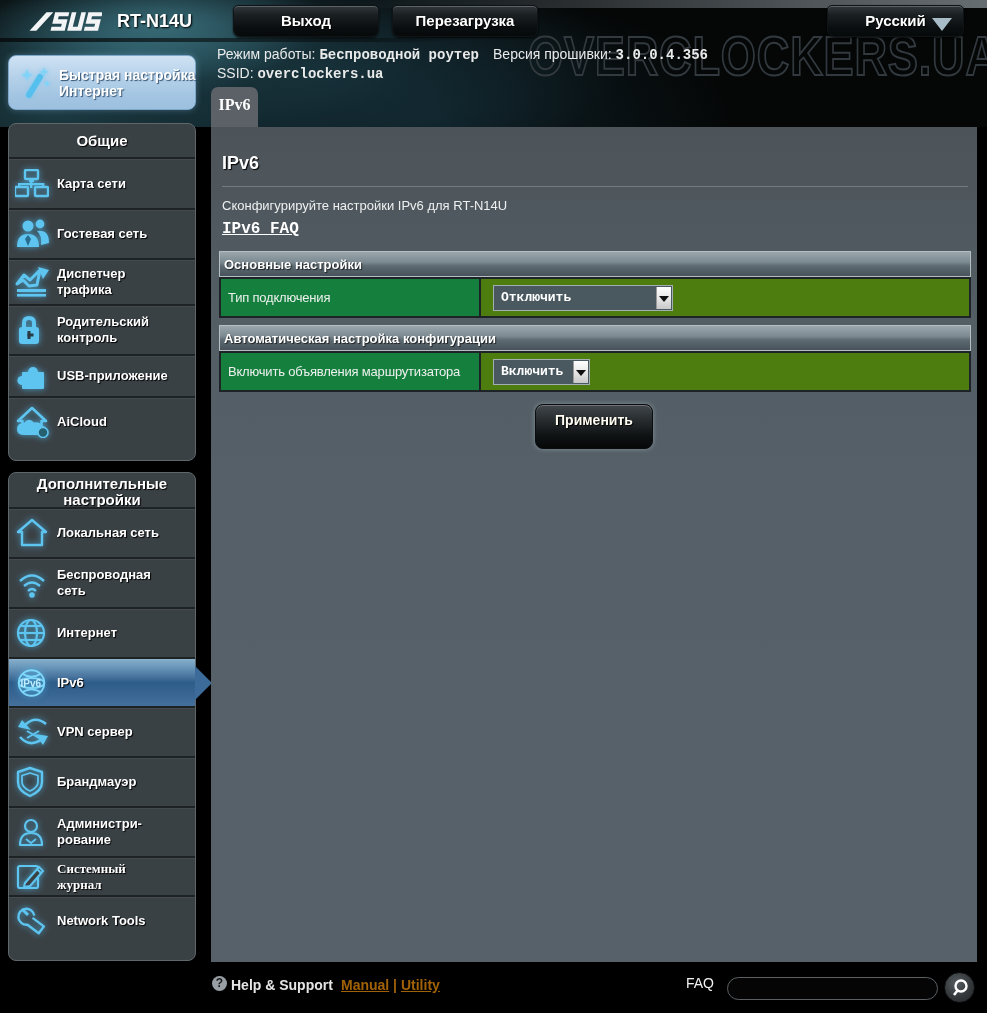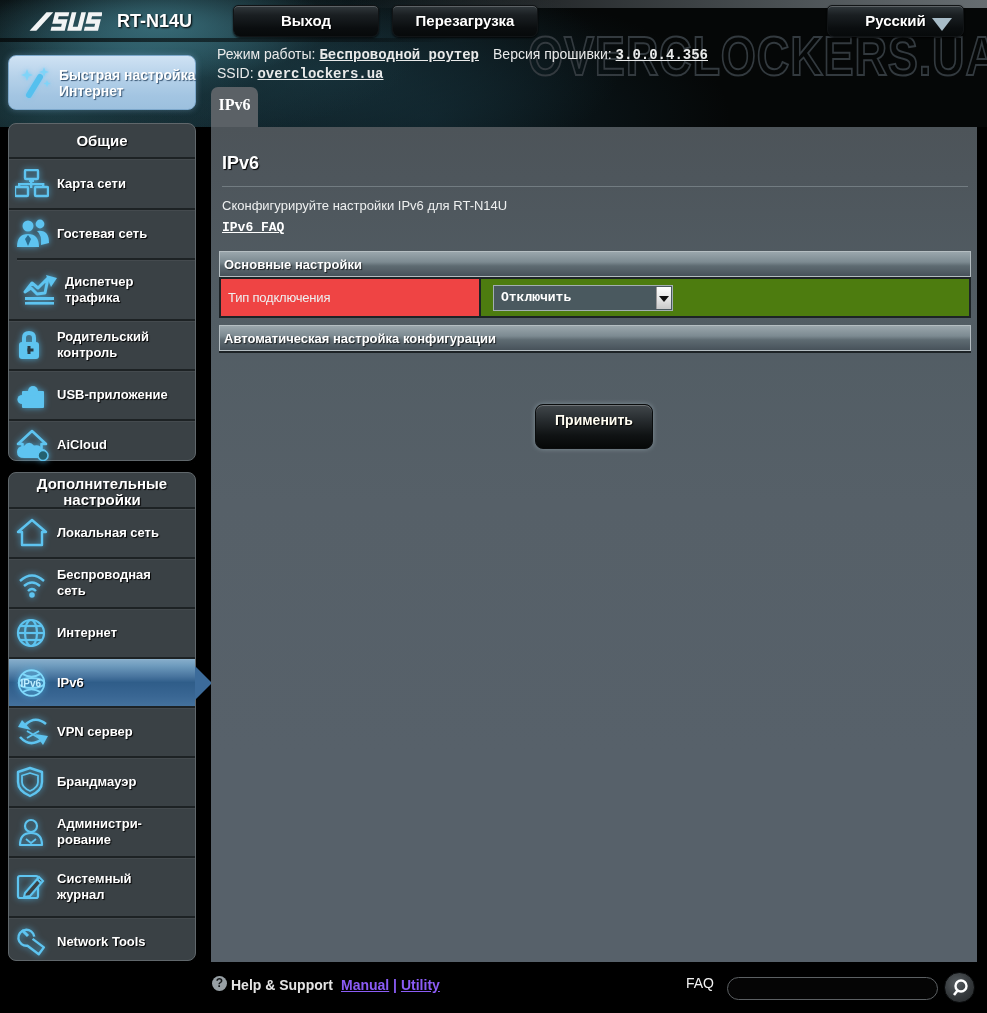--- a/index.html
+++ b/index.html
@@ -53,60 +53,60 @@
 .item .label { position:absolute; left:48px; top:50%; transform:translateY(-50%);
   color:#fff; font-size:13px; font-weight:bold; line-height:16px; text-shadow:1px 1px 1px #000; }
 .item svg { position:absolute; left:6px; top:50%; transform:translateY(-50%);
   filter:drop-shadow(0 0 3px rgba(80,190,240,0.75)); }
 .item.active { background:linear-gradient(180deg,#88aecb 0%, #6f9cbe 14%, #47739d 38%, #2f5d89 50%, #396693 78%, #44719c 100%); }
 .item.active:after { content:""; position:absolute; right:-17px; top:50%; margin-top:-17px;
   border-top:17px solid transparent; border-bottom:17px solid transparent; border-left:17px solid #3c6b9a; }
 
 
 #info { position:absolute; left:217px; top:45px; color:#e9eaea; font-size:14px; line-height:18px; }
-#info .mono { font-family:"Liberation Mono", monospace; font-weight:bold; text-decoration:underline; font-size:14px; }
+#info .mono { font-family:"Liberation Mono", monospace; font-weight:bold; font-size:14px; }
 #tab { position:absolute; left:211px; top:87px; width:47px; height:40px; background:#5b6166;
   border-radius:7px 7px 0 0; color:#fff; font-family:"Liberation Serif", serif; font-weight:bold;
   font-size:16px; text-align:center; line-height:36px; }
 #pane { position:absolute; left:211px; top:127px; width:766px; height:835px;
   background:linear-gradient(180deg,#4d5459 0%, #4e565c 6%, #525d64 22%, #566068 45%, #57616a 75%, #57616a 100%); }
 #pane h1 { position:absolute; left:11px; top:26px; color:#fff; font-size:18px; font-weight:bold;
   text-shadow:1px 1px 1px #000; }
 #pane .hr { position:absolute; left:11px; top:59px; width:746px; height:1px; background:rgba(160,170,175,0.45); }
 #pane .desc { position:absolute; left:11px; top:71px; color:#eef0f0; font-size:13px; }
 #pane .faq { position:absolute; left:11px; top:93px; color:#fff; font-family:"Liberation Mono", monospace;
-  font-weight:bold; font-size:13px; text-decoration:underline; }
+  font-weight:bold; font-size:16px; text-decoration:underline; }
 .tbl { position:absolute; left:8px; width:752px; background:#1d2326; padding-bottom:2px; }
 .th { height:26px; line-height:25px; padding-left:4px; color:#fff; font-size:13px; font-weight:bold;
   text-shadow:1px 1px 1px rgba(0,0,0,0.7);
   border:1px solid #b5bec2;
   background:linear-gradient(180deg,#9aa6ac 0%, #7c8a91 42%, #5e6b72 58%, #47525a 100%); }
 .trow { display:flex; margin:2px 2px 0 2px; height:37px; }
-.td1 { width:258px; background:#ef4444; color:#eef0f0; font-size:13px; letter-spacing:-0.2px;
+.td1 { width:258px; background:#15803d; color:#eef0f0; font-size:13px; letter-spacing:-0.2px;
   line-height:37px; padding-left:7px; white-space:nowrap; }
 .td2 { flex:1; background:#4d7c0f; margin-left:2px; position:relative; }
 .sel { position:absolute; left:12px; top:6px; height:26px; background:#4a595f;
   border:1px solid #a3aeb2; color:#fff; font-family:"Liberation Mono", monospace; font-weight:bold;
   font-size:13px; line-height:24px; padding-left:7px; }
 .sel .sbtn { position:absolute; right:1px; top:1px; bottom:1px; width:15px;
   background:linear-gradient(180deg,#ffffff 0%, #e8e8e8 50%, #c9c9c9 100%); border-left:1px solid #9a9a9a; }
 .sel .sbtn:after { content:""; position:absolute; left:50%; top:50%; margin:-2px 0 0 -5px;
   border-left:5px solid transparent; border-right:5px solid transparent; border-top:6px solid #111; }
 #apply { position:absolute; left:324px; top:277px; width:118px; height:45px; border-radius:8px;
   background:linear-gradient(180deg,#41474b 0%, #272c2f 35%, #101314 70%, #060808 100%);
   border:1px solid #0a0c0d; box-shadow:0 0 5px rgba(190,210,220,0.45), inset 0 1px 0 rgba(255,255,255,0.25);
   color:#fffdf2; font-size:14px; font-weight:bold; text-align:center; line-height:30px;
   text-shadow:1px 1px 1px #000; font-family:"Liberation Sans", sans-serif; }
 
 
 #footer { position:absolute; left:0; top:962px; width:987px; height:51px; background:#000; }
 #footer .help { position:absolute; left:231px; top:15px; color:#e5e5e5; font-size:14px; font-weight:bold; }
 #footer .qmark { position:absolute; left:212px; top:14px; width:15px; height:15px; border-radius:50%;
   background:#98a0a5; color:#16181a; font-size:12px; font-weight:bold; text-align:center; line-height:15px; }
-#footer .man { position:absolute; left:341px; top:15px; color:#8b5cf6; font-size:14px; font-weight:bold; }
+#footer .man { position:absolute; left:341px; top:15px; color:#a16207; font-size:14px; font-weight:bold; }
 #footer .man u { text-decoration:underline; }
 #footer .faqlbl { position:absolute; left:686px; top:13px; color:#f2f2f2; font-size:14px; }
 #footer .pill { position:absolute; left:727px; top:15px; width:211px; height:23px; border-radius:12px;
   background:#050505; border:1px solid #5c6063; }
 #footer .mag { position:absolute; left:944px; top:10px; width:31px; height:31px; border-radius:50%;
   background:radial-gradient(circle at 40% 35%, #565c60 0%, #34383b 55%, #232628 100%);
   border:1px solid #0c0e0f; }
 </style>
 </head>
 <body>
@@ -172,21 +172,21 @@
         <g fill="#5ec4f0">
       <circle cx="13" cy="7" r="5.5"></circle>
       <path d="M2 28 Q2 15 13 15 Q24 15 24 28 Z"></path>
       <circle cx="25" cy="5" r="4.4"></circle>
       <path d="M22 12 Q34 10 34 24 L26 26 Q27 16 22 12 Z"></path>
       <path d="M13 16 L10 20 L13 27 L16 20 Z" fill="#2a6c8e"></path>
     </g>
       </svg>
     <div class="label">Гостевая сеть</div>
   </div>
-  <div class="item" style="height:61px;margin-left:8px;">
+  <div class="item" style="height:46px;">
     <svg width="36" height="30" viewBox="0 0 36 30">
         <g fill="#5ec4f0">
       <rect x="2" y="22" width="29" height="3"></rect>
       <rect x="2" y="27" width="29" height="2.6"></rect>
       <path d="M2 17 L9 8 L15 13 L25 3 L22 18 L14 19 L8 13 Z" fill="none" stroke="#5ec4f0" stroke-width="3" stroke-linejoin="round"></path>
       <path d="M23 0 L34 3 L28 12 Z"></path>
     </g>
       </svg>
     <div class="label">Диспетчер<br>трафика</div>
   </div>
@@ -194,21 +194,21 @@
     <svg width="28" height="32" viewBox="0 0 28 32">
         <g fill="#5ec4f0">
       <path d="M7 14 V9 Q7 2 14 2 Q21 2 21 9 V14 H17 V9 Q17 6 14 6 Q11 6 11 9 V14 Z"></path>
       <rect x="4" y="13" width="20" height="17" rx="3"></rect>
       <rect x="12.5" y="17" width="3" height="8" fill="#2a3a44"></rect>
       <rect x="12.5" y="19.5" width="6" height="3" fill="#2a3a44"></rect>
     </g>
       </svg>
     <div class="label">Родительский<br>контроль</div>
   </div>
-  <div class="item" style="height:50px;">
+  <div class="item" style="height:42px;">
     <svg width="32" height="32" viewBox="0 0 32 32">
         <g fill="#5ec4f0">
       <rect x="7" y="12" width="22" height="17" rx="1"></rect>
       <circle cx="18" cy="12" r="5"></circle>
       <circle cx="7" cy="20.5" r="4.6"></circle>
     </g>
       </svg>
     <div class="label">USB-приложение</div>
   </div>
   <div class="item" style="height:50px; border-radius:0 0 8px 8px;">
@@ -293,21 +293,21 @@
   <div class="item" style="height:50px;">
     <svg width="32" height="32" viewBox="0 0 32 32">
         <g fill="none" stroke="#5ec4f0" stroke-width="2.2">
       <circle cx="16" cy="10" r="6"></circle>
       <path d="M5 29 Q5 17 16 17 Q27 17 27 29 Z" stroke-linejoin="round"></path>
       <path d="M11 23 L16 27 L21 23" stroke-width="1.8"></path>
     </g>
       </svg>
     <div class="label">Администри-<br>рование</div>
   </div>
-  <div class="item" style="height:60px;">
+  <div class="item" style="height:39px;font-family:Liberation Serif, serif;">
     <svg width="32" height="32" viewBox="0 0 32 32">
         <g fill="none" stroke="#5ec4f0" stroke-width="2.2">
       <rect x="3" y="5" width="20" height="22" rx="2"></rect>
       <path d="M10 22 L24 6 L28 10 L15 25 L9 26 Z" fill="#3a4145" stroke-width="2"></path>
       <line x1="22" y1="8" x2="26" y2="12"></line>
     </g>
       </svg>
     <div class="label">Системный<br>журнал</div>
   </div>
   <div class="item" style="height:50px; border-radius:0 0 8px 8px;">
@@ -335,20 +335,26 @@
     <div class="trow">
       <div class="td1">Тип подключения</div>
       <div class="td2">
         <div class="sel" style="width:180px;">Отключить<span class="sbtn"></span></div>
       </div>
     </div>
   </div>
 
   <div class="tbl" style="top:198px;">
     <div class="th">Автоматическая настройка конфигурации</div>
+    <div class="trow">
+      <div class="td1">Включить объявления маршрутизатора</div>
+      <div class="td2">
+        <div class="sel" style="width:97px;">Включить<span class="sbtn"></span></div>
+      </div>
+    </div>
   </div>
 
   <div id="apply">Применить</div>
 </div>
 
 <div id="footer">
   <div class="qmark">?</div>
   <div class="help">Help &amp; Support</div>
   <div class="man"><u>Manual</u> | <u>Utility</u></div>
   <div class="faqlbl">FAQ</div>

